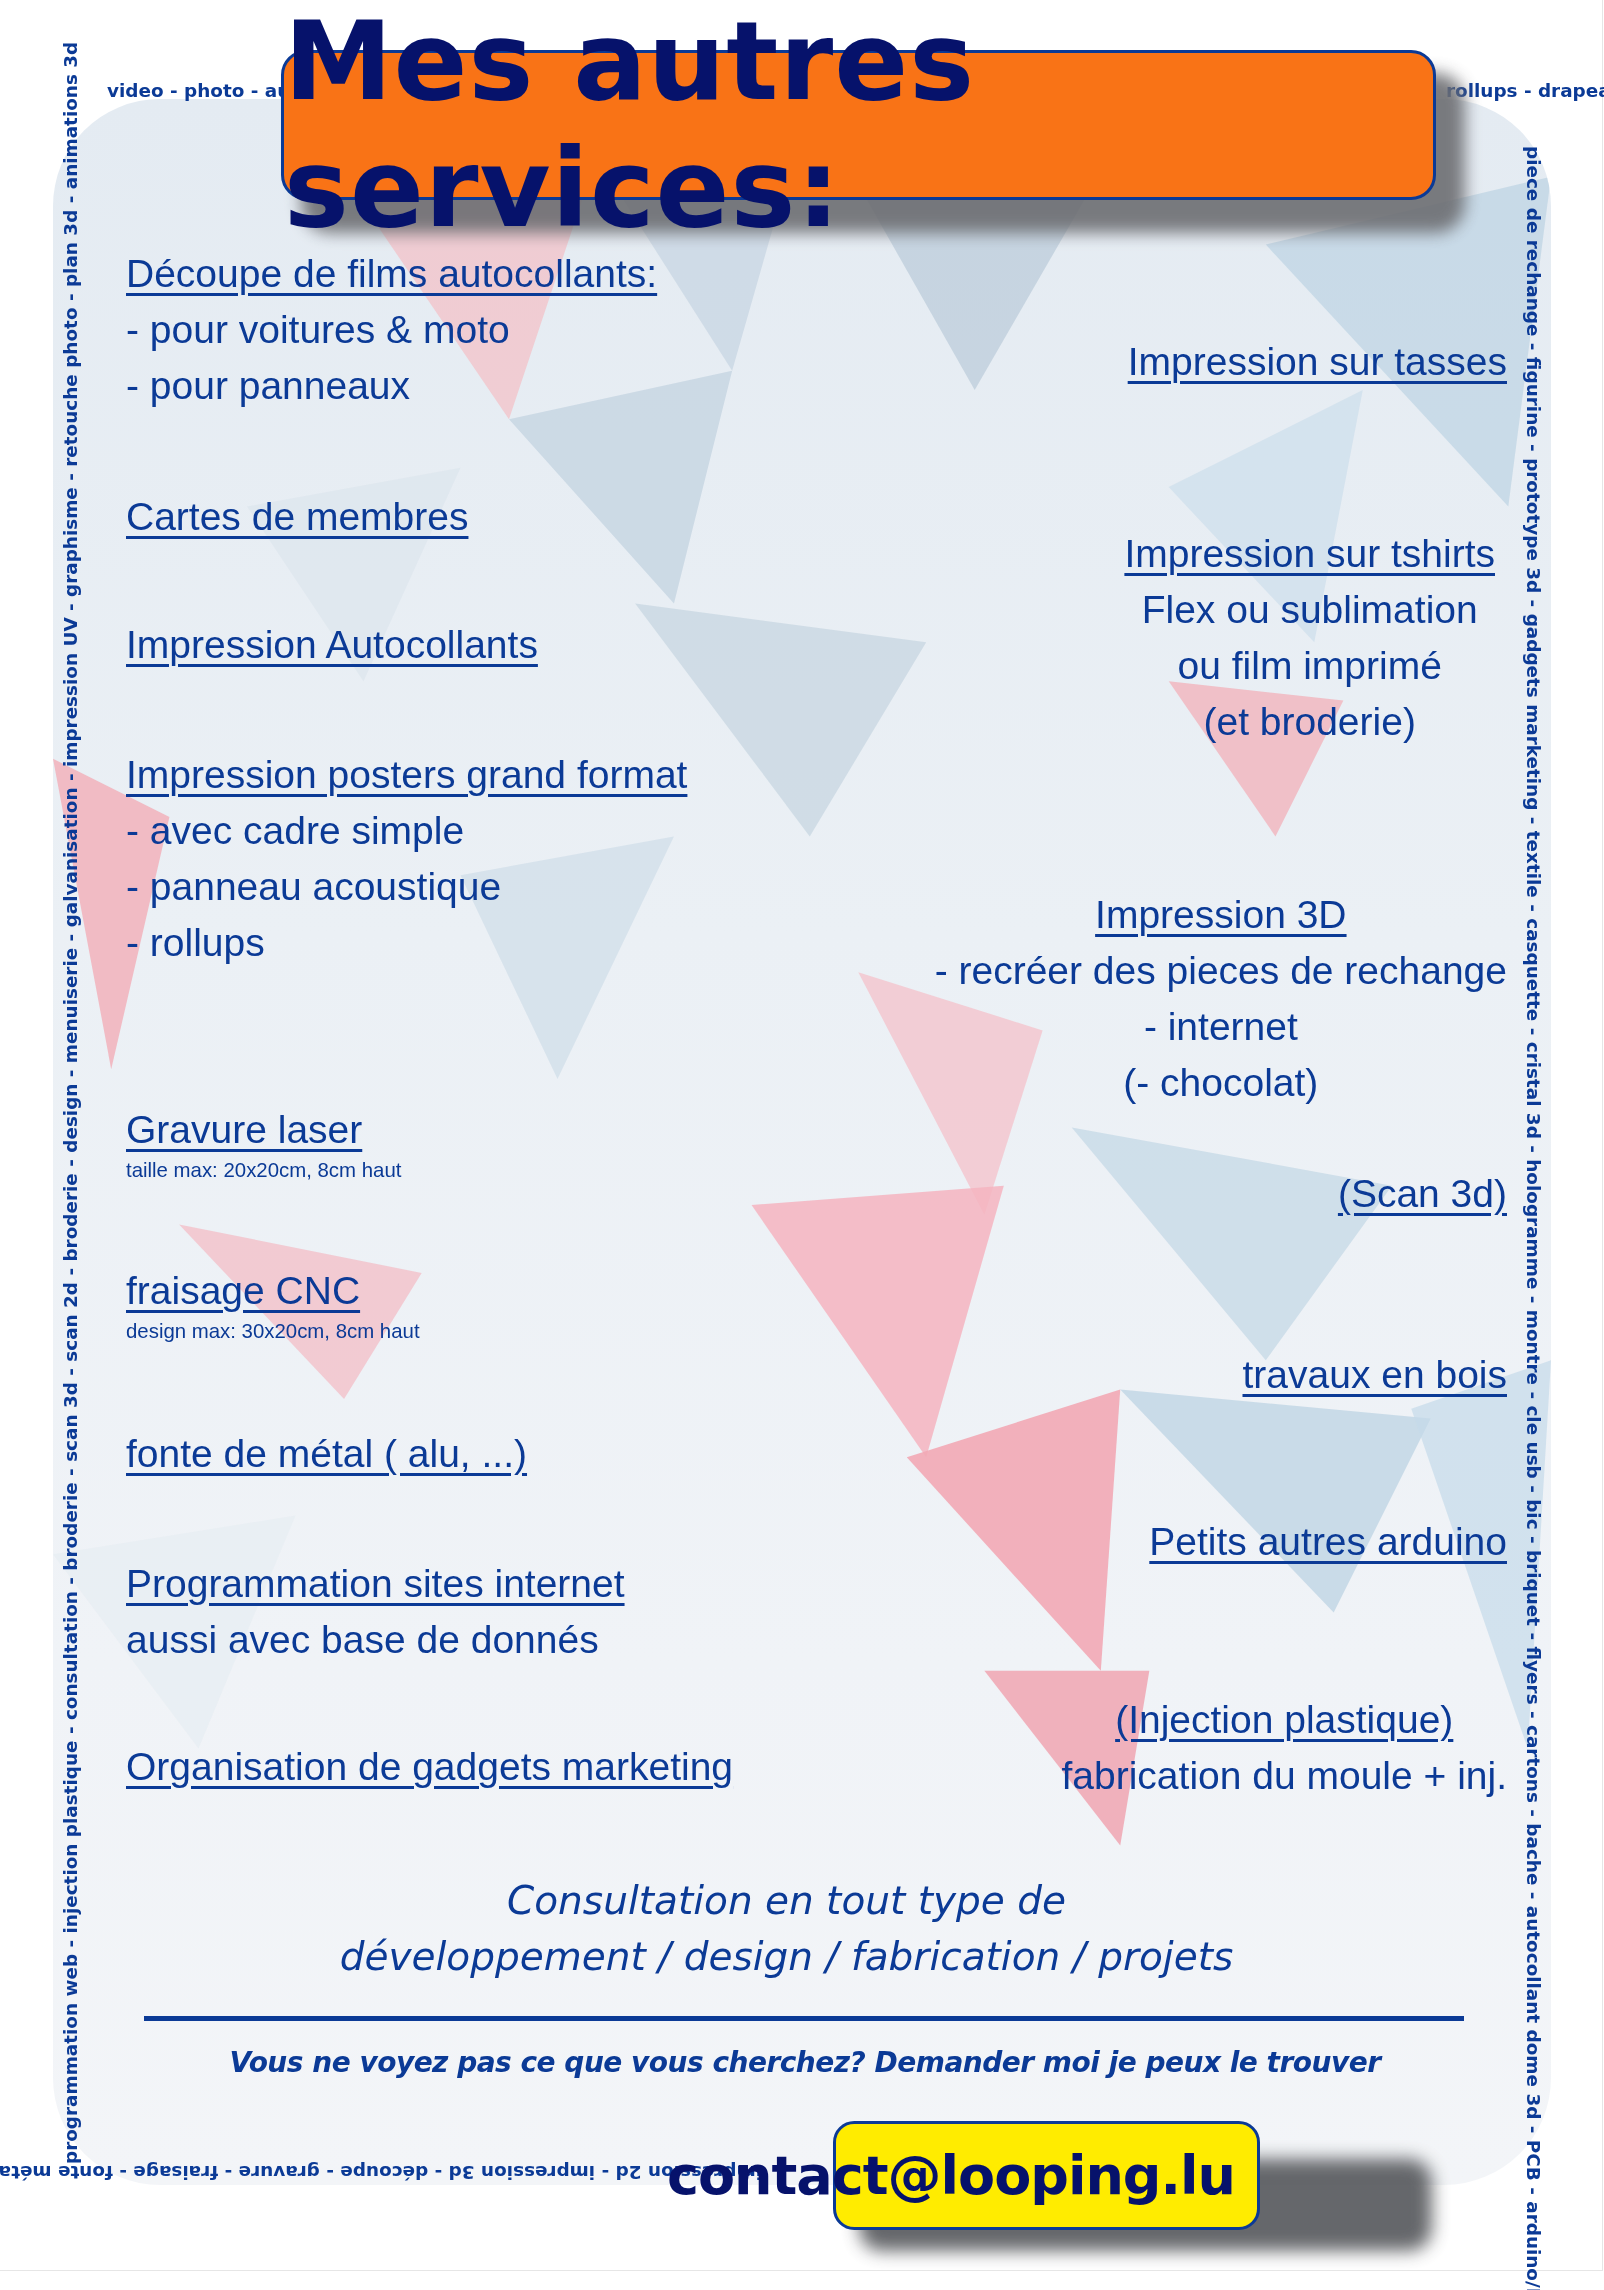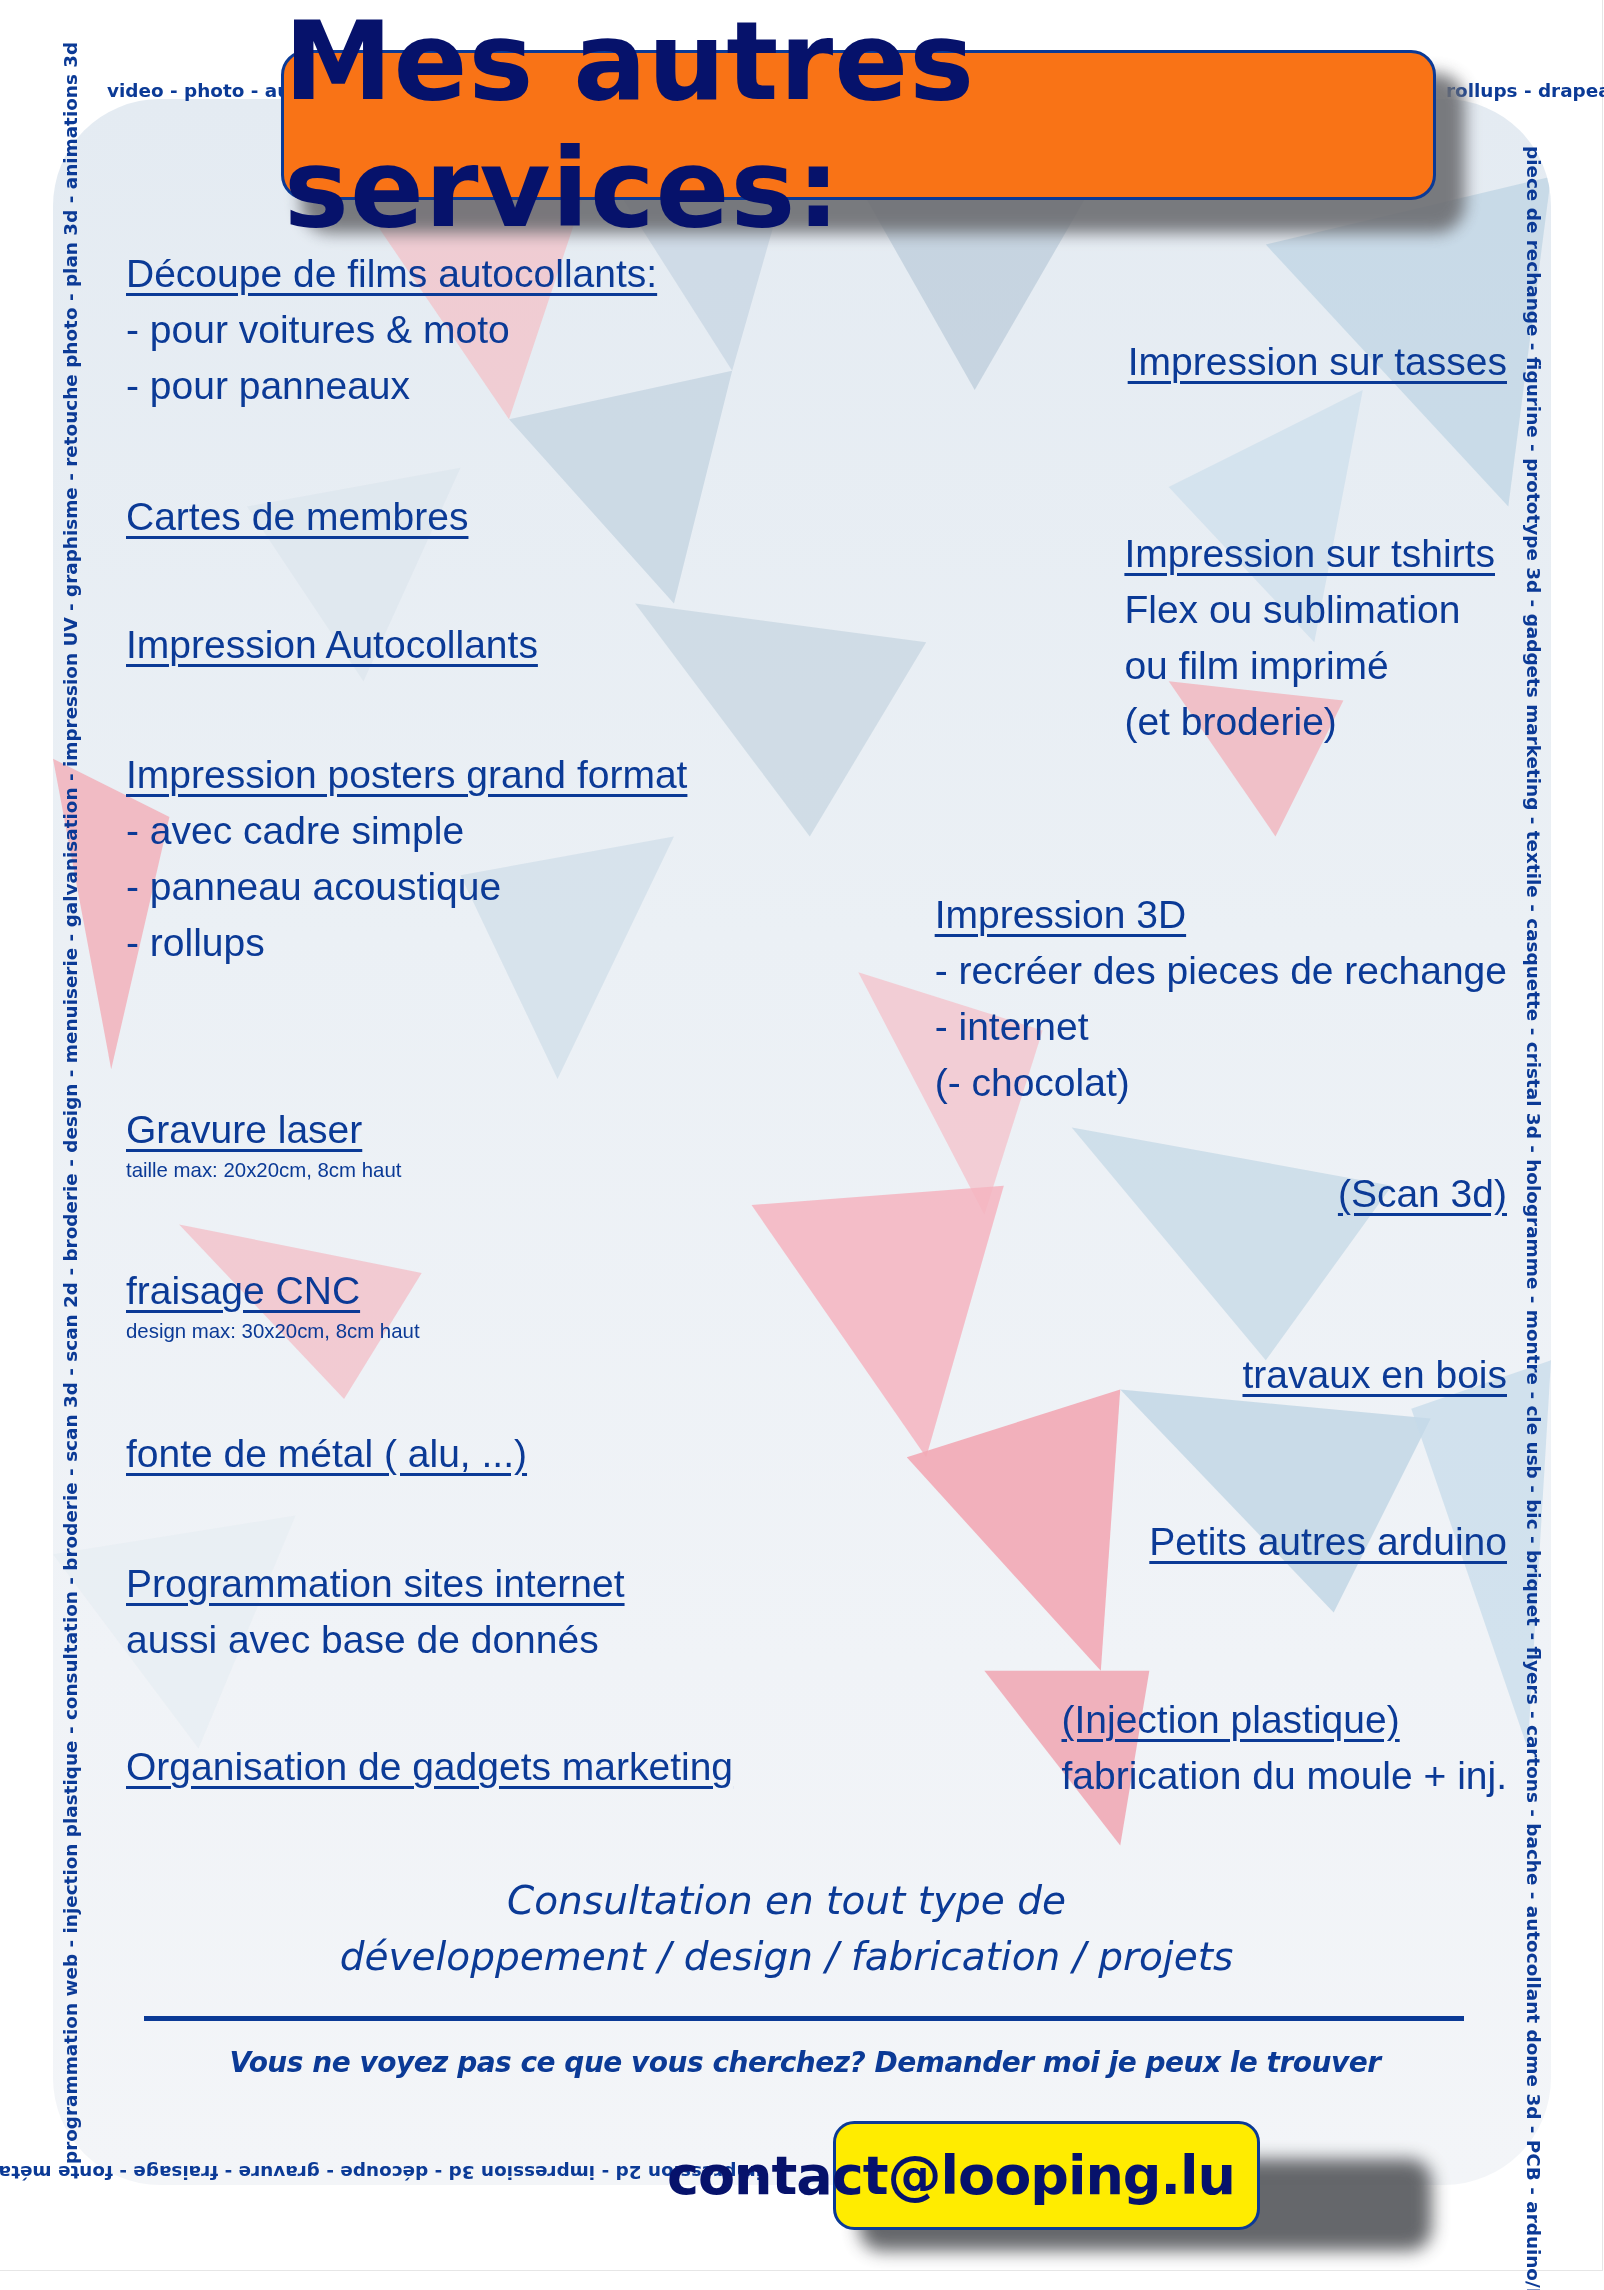--- a/index.html
+++ b/index.html
@@ -50,21 +50,21 @@
   .contact-box span {
     font-size: 54px; font-weight: 700; color: #06126b; font-family: "DejaVu Sans", sans-serif;
     letter-spacing: -1px;
   }
 
   
   .svc { position: absolute; font-size: 39px; line-height: 56px; color: #0b3a96; }
   .svc .h { text-decoration: underline; text-decoration-thickness: 2.9px; text-underline-offset: 5.8px; }
   .svc .line { display: block; white-space: nowrap; }
   .svc .small { font-size: 20.4px; line-height: 25px; display: block; margin-top: 0; }
-  .svc.right { text-align: left; }
+  .svc.right { text-align: center; }
 
   .consult {
     position: absolute; left: 175px; width: 1223px; top: 1873px; text-align: center;
     font-style: italic; font-size: 39px; line-height: 56px; color: #0b3a96;
     font-family: "DejaVu Sans", sans-serif; font-weight: 400;
   }
   .divider {
     position: absolute; left: 144px; top: 2016px; width: 1320px; height: 4.9px; background: #0b3a96;
   }
   .tagline {

